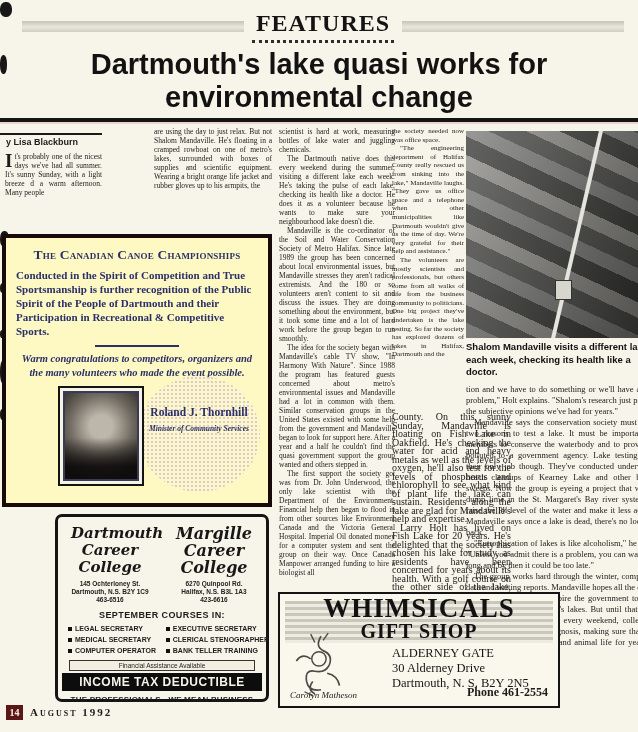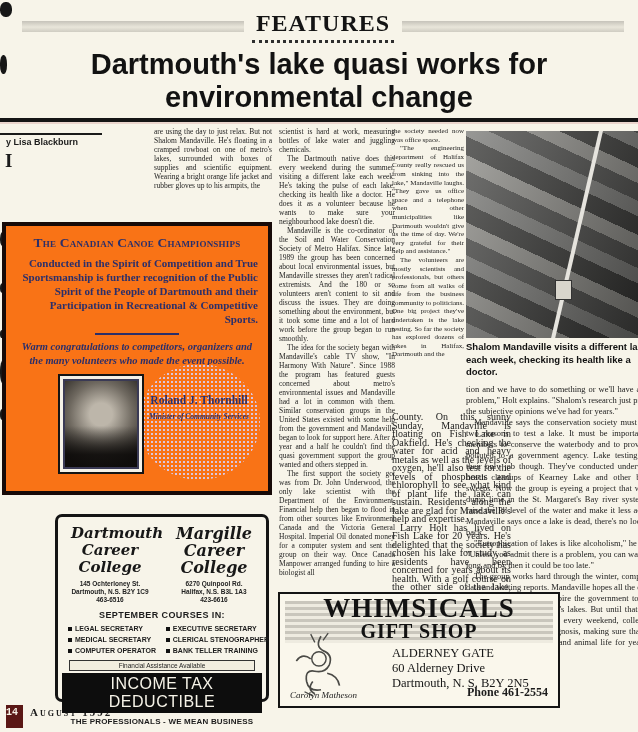--- a/index.html
+++ b/index.html
@@ -32,24 +32,24 @@
   
   .photo{top:131px;left:466px;width:172px;height:207px;background:
       linear-gradient(115deg,rgba(255,255,255,.22),rgba(0,0,0,.42)),
       repeating-linear-gradient(25deg,#7b7b78 0 14px,#4a4a48 14px 30px,#8e8d88 30px 44px,#383836 44px 61px);
       overflow:hidden;z-index:1;}
   .pole{position:absolute;left:62%;top:-8%;width:4px;height:125%;background:#e6e4de;transform:rotate(13deg);}
   .pole-box{position:absolute;left:52%;top:72%;width:15px;height:18px;background:#d8d5cc;border:1px solid #333;}
   .caption{position:absolute;top:341px;left:466px;width:190px;font-family:"Liberation Sans",sans-serif;
            font-weight:bold;font-size:9.5px;line-height:12.5px;color:#101010;}
   
-  .canoe{top:222px;left:2px;width:262px;height:265px;background:#f97316;border:4px solid #170a08;z-index:3;
+  .canoe{top:234px;left:2px;width:262px;height:265px;background:#fef9c3;border:4px solid #170a08;z-index:3;
          color:#2b2f6a;}
   .canoe-title{margin-top:9px;text-align:center;font-weight:bold;font-variant:small-caps;font-size:13.5px;letter-spacing:.2px;}
-  .canoe-body{margin:5px 10px 4px;text-align:right;font-weight:bold;font-size:11px;line-height:14px;}
+  .canoe-body{margin:5px 10px 4px;text-align:left;font-weight:bold;font-size:11px;line-height:14px;}
   .canoe-div{width:84px;border-top:2px solid #2b2f6a;margin:7px auto 5px;}
   .canoe-congrats{margin:0 14px;text-align:center;font-style:italic;font-weight:bold;font-size:10.5px;line-height:13.5px;}
   .halo{position:absolute;left:132px;top:138px;width:122px;height:116px;border-radius:50%;
         background-image:radial-gradient(#dac6e0 1px,rgba(0,0,0,0) 1.4px);background-size:4px 4px;}
   .canoe-photo{position:absolute;left:52px;top:148px;width:82px;height:96px;border:2px solid #141414;
         box-shadow:inset 0 0 0 3px #f5f2e8, inset 0 0 0 5px #3a3a55;
         background:linear-gradient(180deg,rgba(20,18,16,0) 52%,rgba(12,10,9,.88) 82%),
                    radial-gradient(circle at 50% 40%,#bdb6aa 0 16%,#6f6960 45%,#272420 78%);}
   .canoe-name{position:absolute;left:134px;top:168px;width:118px;text-align:center;font-weight:bold;font-size:11.5px;}
   .canoe-role{position:absolute;left:134px;top:186px;width:118px;text-align:center;font-style:italic;font-weight:bold;
@@ -61,38 +61,38 @@
   .cname{width:78px;text-align:center;font-family:"DejaVu Serif",serif;font-style:italic;font-weight:bold;
          font-size:15px;line-height:17px;color:#171717;}
   .addr-row{display:flex;justify-content:space-around;margin-top:4px;}
   .caddr{width:92px;text-align:center;font-weight:bold;font-size:6.5px;line-height:8px;color:#222;}
   .sept{margin-top:6px;text-align:center;font-weight:bold;font-size:9px;letter-spacing:.4px;}
   .courses{display:flex;justify-content:space-between;margin:3px 10px 0;}
   .course-col{width:48%;}
   .course{display:flex;align-items:center;font-weight:bold;font-size:7px;line-height:11px;white-space:nowrap;}
   .sq{display:inline-block;width:4px;height:4px;background:#111;margin-right:3px;flex:none;}
   .strip1{margin:4px auto 0;width:88%;border:1px solid #333;text-align:center;font-size:6.5px;padding:1px 0;background:#f2eee0;}
-  .strip2{margin:2px auto 0;width:88%;background:#0d0d0d;color:#f6f3e8;text-align:center;font-weight:normal;
-          font-size:16px;letter-spacing:.5px;padding:2px 8px;}
+  .strip2{margin:2px auto 0;width:88%;background:#0d0d0d;color:#f6f3e8;text-align:center;font-weight:bold;
+          font-size:12px;letter-spacing:.5px;padding:2px 8px;}
   .tagline{margin-top:4px;text-align:center;font-weight:bold;font-size:8px;letter-spacing:.2px;}
   
   .gift{top:592px;left:278px;width:278px;height:112px;background:#faf7ec;border:2px solid #141414;z-index:5;}
   .gift-band{position:absolute;top:7px;left:5px;right:5px;height:42px;
              background:repeating-linear-gradient(180deg,#c9c6bc 0 3px,#eeebe0 3px 6px);}
   .gift-title1{position:absolute;top:-1px;left:0;width:100%;text-align:center;font-weight:bold;font-size:27px;
                letter-spacing:1px;color:#121212;}
   .gift-title2{position:absolute;top:26px;left:0;width:100%;text-align:center;font-weight:bold;font-size:20px;
                letter-spacing:1px;color:#121212;}
   .gift-addr{position:absolute;top:52px;left:112px;font-size:12.5px;line-height:15px;color:#151515;}
   .jester{position:absolute;left:10px;top:34px;}
   .gift-contact{position:absolute;left:10px;bottom:6px;font-style:italic;font-size:9px;}
   .gift-phone{position:absolute;right:10px;bottom:6px;font-weight:bold;font-size:12px;}
   
-  .pageno{position:absolute;left:6px;top:705px;width:17px;height:23px;background:#5a1715;color:#f6f2e6;
-          font-family:Liberation Mono, monospace;font-weight:bold;font-size:10px;line-height:15px;}
+  .pageno{position:absolute;left:6px;top:705px;width:17px;height:15px;background:#5a1715;color:#f6f2e6;
+          font-family:Liberation Serif, serif;font-weight:bold;font-size:10px;text-align:center;line-height:15px;}
   .issue-date{position:absolute;left:30px;top:706px;font-weight:bold;font-variant:small-caps;font-size:11px;letter-spacing:2px;}
   .smudge{position:absolute;background:#171717;border-radius:45%;z-index:2;}
 </style>
 </head>
 <body>
 
 <div class="page">
 
   <div class="smudge" style="left:0;top:2px;width:12px;height:15px;"></div>
   <div class="smudge" style="left:0;top:55px;width:7px;height:19px;"></div>
@@ -111,21 +111,21 @@
   <div class="headline">
     <div>Dartmouth's lake quasi works for</div>
     <div>environmental change</div>
   </div>
   <div class="head-rule"></div>
 
   <div class="byline-rule"></div>
   <div class="byline">y Lisa Blackburn</div>
 
   <div class="abs bodytext col1">
-    <span class="dropcap">I</span>
+    <span class="dropcap">I</span><span>t's probably one of the nicest days we've had all summer. It's sunny Sunday, with a light breeze d a warm afternoon. Many people</span>
   </div>
 
   <div class="abs bodytext col2">
     <span>are using the day to just relax. But not Shalom Mandaville. He's floating in a cramped rowboat on one of metro's lakes, surrounded with boxes of supplies and scientific equipment. Wearing a bright orange life jacket and rubber gloves up to his armpits, the</span>
   </div>
 
   <div class="abs bodytext col3">
     <p>scientist is hard at work, measuring bottles of lake water and juggling chemicals.</p>
     <p>The Dartmouth native does this every weekend during the summer, visiting a different lake each week. He's taking the pulse of each lake, checking its health like a doctor. He does it as a volunteer because he wants to make sure your neighbourhood lake doesn't die.</p>
     <p>Mandaville is the co-ordinator of the Soil and Water Conservation Society of Metro Halifax. Since late 1989 the group has been concerned about local environmental issues, but Mandaville stresses they aren't radical extremists. And the 180 or so volunteers aren't content to sit and discuss the issues. They are doing something about the environment, but it took some time and a lot of hard work before the group began to run smoothly.</p>
@@ -228,21 +228,21 @@
     <div class="gift-title2">GIFT SHOP</div>
     <div class="jester">
       <svg viewBox="0 0 60 70" width="62" height="72">
         <path d="M30 8 q-6 10 2 14 q10 4 6 14 q-4 8 -14 6 q-10 -2 -8 10 q2 10 14 8 M20 30 q-8 -6 -14 2 M36 44 q10 2 12 12 M22 52 q-6 8 2 12" fill="none" stroke="#4a4a46" stroke-width="1.6"></path>
         <circle cx="28" cy="30" r="7" fill="none" stroke="#4a4a46" stroke-width="1.4"></circle>
         <path d="M24 14 l-4 -8 M32 12 l5 -7 M14 62 l8 4" fill="none" stroke="#4a4a46" stroke-width="1.3"></path>
       </svg>
     </div>
     <div class="gift-addr">
       <div>ALDERNEY GATE</div>
-      <div>60 Alderney Drive</div>
+      <div>30 Alderney Drive</div>
       <div>Dartmouth, N. S. B2Y 2N5</div>
     </div>
     <div class="gift-contact">Carolyn Matheson</div>
     <div class="gift-phone">Phone 461-2554</div>
   </div>
 
   <div class="pageno">14</div>
   <div class="issue-date">August 1992</div>
 
 </div>

